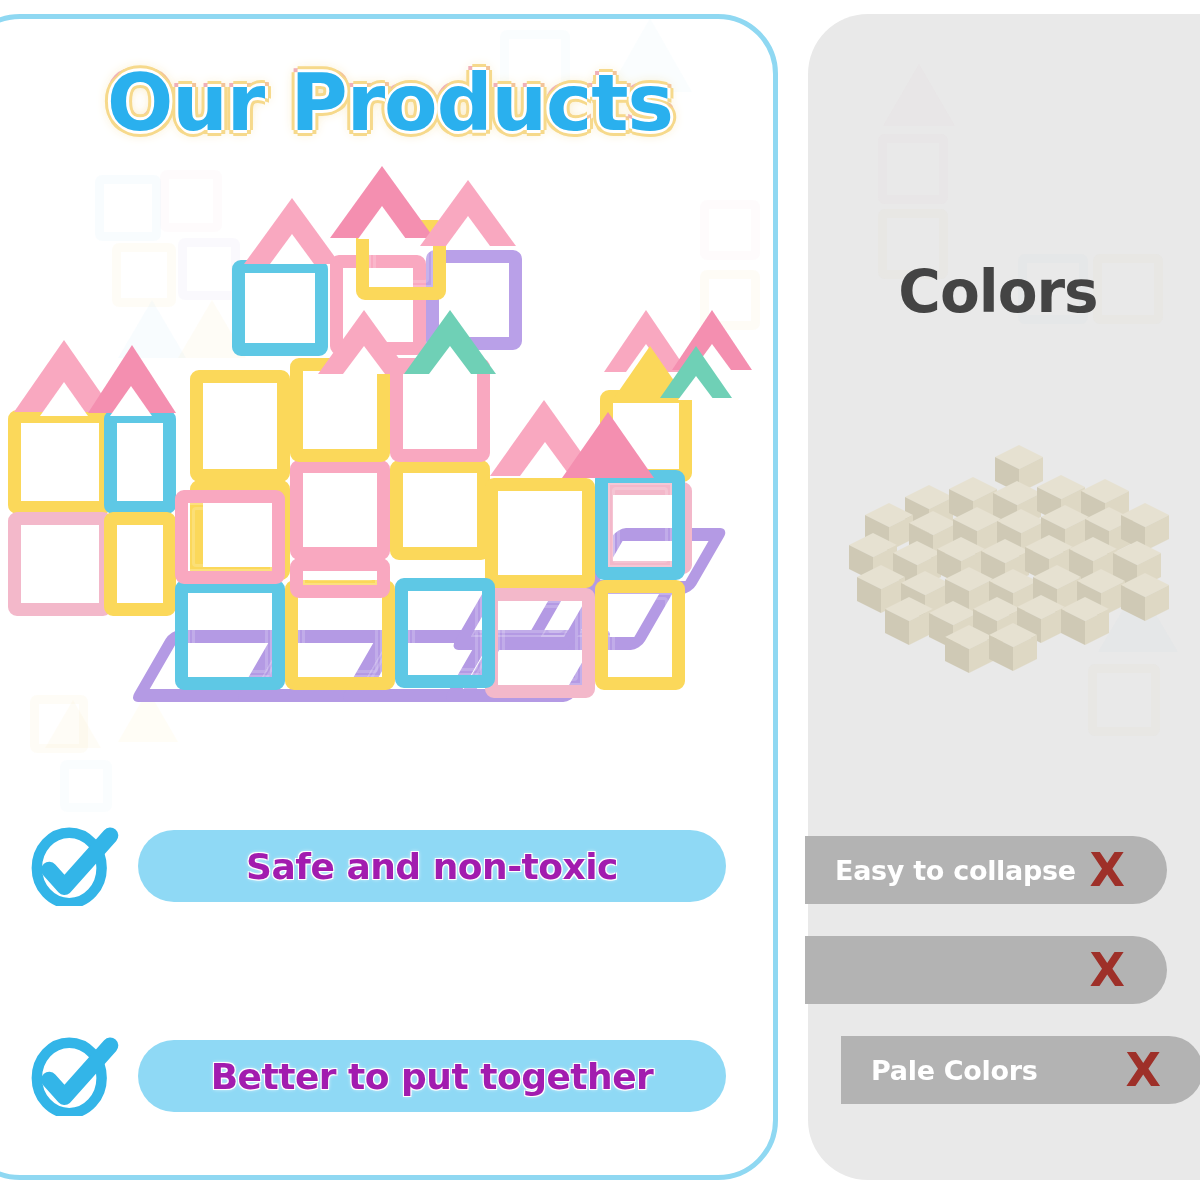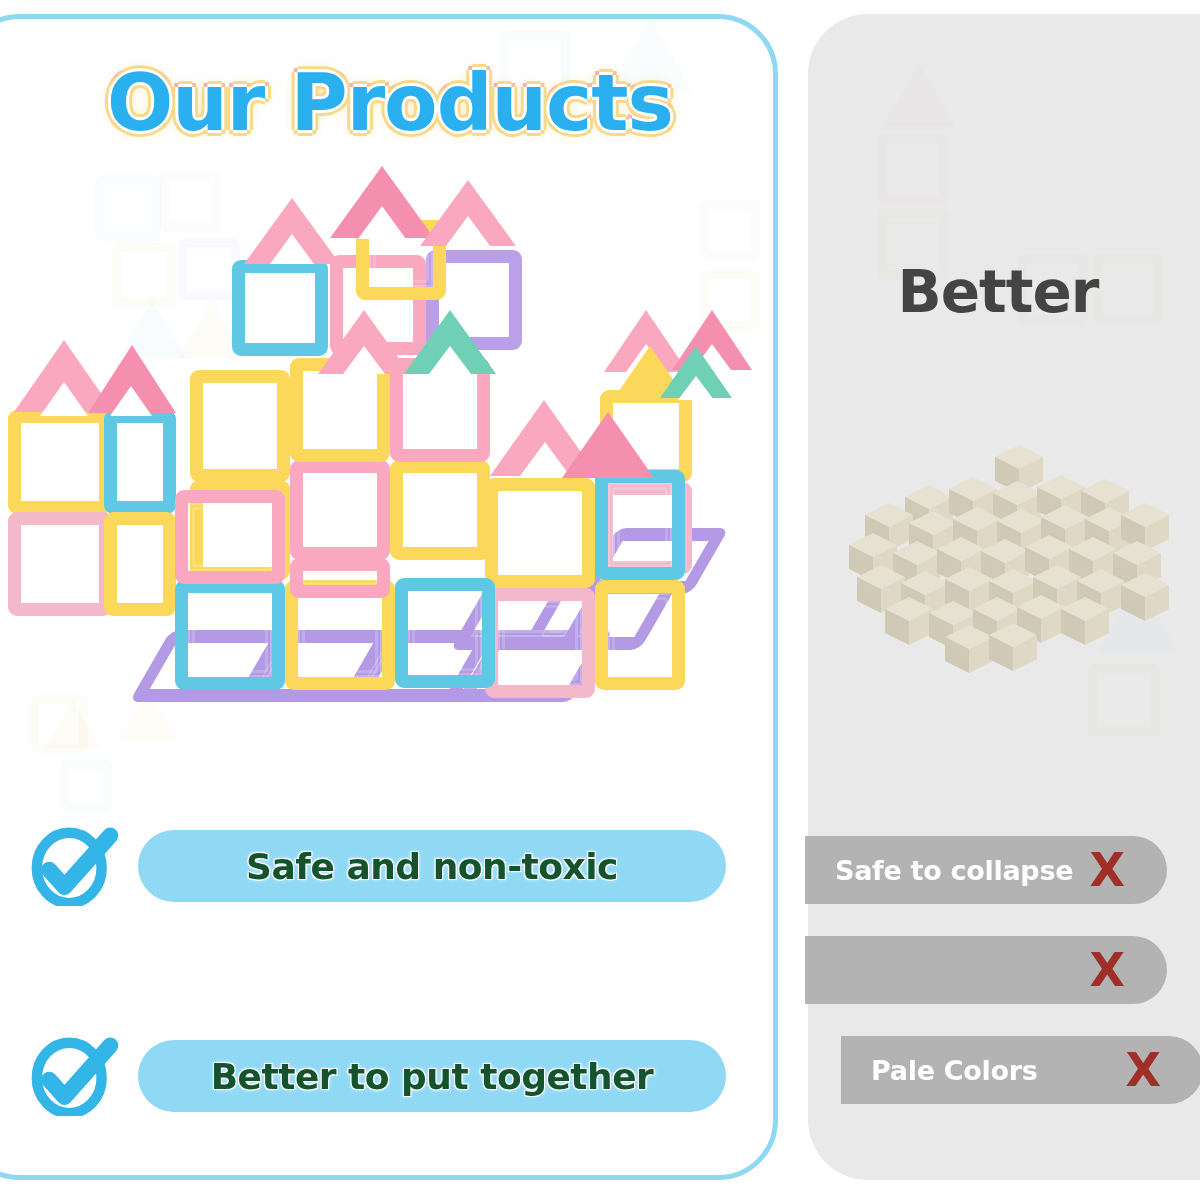--- a/index.html
+++ b/index.html
@@ -82,21 +82,21 @@
   .feature-row { position: absolute; left: 26px; width: 700px; height: 80px; }
   .check-icon { position: absolute; left: 0; top: 0; width: 96px; height: 80px; }
   .pill-blue {
     position: absolute; left: 112px; top: 4px;
     width: 588px; height: 72px;
     background: #8fd9f5;
     border-radius: 40px;
     display: flex; align-items: center; justify-content: center;
   }
   .pill-blue span {
-    font-size: 36px; font-weight: 700; color: #14532d;
+    font-size: 36px; font-weight: 700; color: #a21caf;
     font-family: "DejaVu Sans", sans-serif;
     letter-spacing: -.5px;
     text-shadow: 0 0 4px #fff, 1px 1px 0 #fff, -1px -1px 0 #fff, 1px -1px 0 #fff, -1px 1px 0 #fff;
   }
 
   
   #right-panel {
     position: absolute;
     left: 808px; top: 14px;
     width: 432px; height: 1166px;
@@ -260,21 +260,21 @@
       <div class="wm wm-sq" style="left:30px;  top:30px;  width:70px; height:70px; border-color:#e2b9c8; opacity:1;"></div>
       <div class="wm wm-sq" style="left:30px;  top:105px; width:70px; height:70px; border-color:#d8c9a8; opacity:1;"></div>
       <div class="wm wm-tri" style="left:35px; top:-40px; border-width:0 36px 62px 36px; border-color:transparent transparent #e2b9c8 transparent; opacity:1;"></div>
       <div class="wm wm-sq" style="left:170px; top:150px; width:70px; height:70px; border-color:#b8cfe0; opacity:1;"></div>
       <div class="wm wm-sq" style="left:245px; top:150px; width:70px; height:70px; border-color:#d8c9a8; opacity:1;"></div>
       <div class="wm wm-tri" style="left:250px; top:480px; border-width:0 40px 68px 40px; border-color:transparent transparent #b8cfe0 transparent; opacity:1;"></div>
       <div class="wm wm-sq" style="left:240px; top:560px; width:72px; height:72px; border-color:#d8c9a8; opacity:1;"></div>
     </div>
   </div>
 
-  <div id="others-title">Better</div>
+  <div id="others-title">Colors</div>
 
   <div id="cube-pile">
     <svg viewBox="0 0 340 230" width="340" height="230" aria-hidden="true">
       <defs>
         <g id="cb">
           <polygon points="0,12 24,0 48,12 24,24" fill="#e6e1d1"></polygon>
           <polygon points="0,12 24,24 24,48 0,36" fill="#cfc9b5"></polygon>
           <polygon points="24,24 48,12 48,36 24,48" fill="#ded8c4"></polygon>
         </g>
       </defs>
@@ -311,21 +311,21 @@
         <use href="#cb" x="128" y="152"></use>
         <use href="#cb" x="172" y="150"></use>
         <use href="#cb" x="216" y="152"></use>
         <use href="#cb" x="100" y="180"></use>
         <use href="#cb" x="144" y="178"></use>
       </g>
     </svg>
   </div>
 
   <div class="row-gray" style="top:836px;">
-    <span class="lbl">Safe to collapse</span>
+    <span class="lbl">Easy to collapse</span>
     <span class="xmark">X</span>
   </div>
   <div class="row-gray" style="top:936px;">
     <span class="xmark">X</span>
   </div>
   <div class="row-gray" style="top:1036px;margin-left:36px;">
     <span class="lbl">Pale Colors</span>
     <span class="xmark">X</span>
   </div>
 

